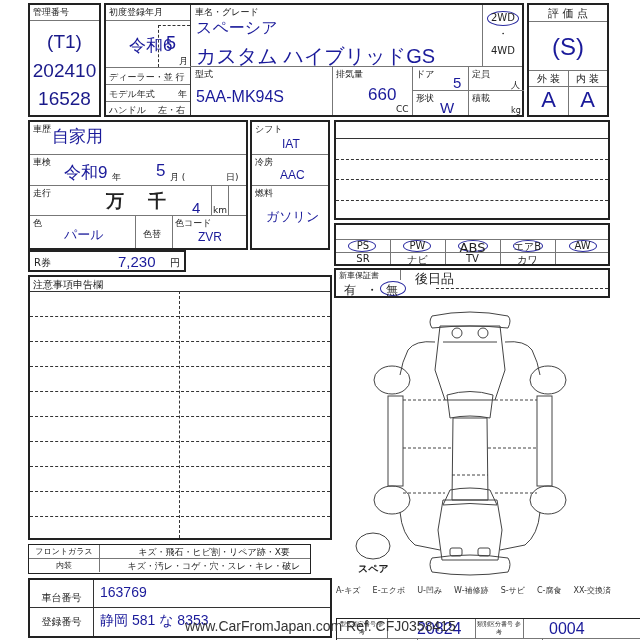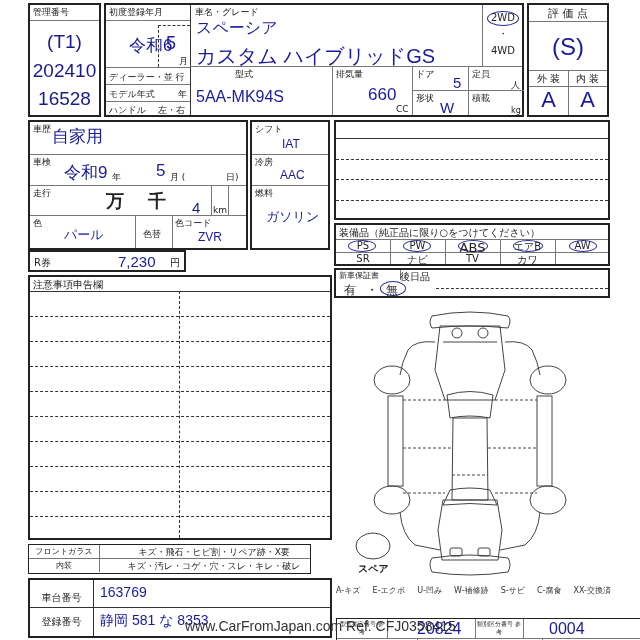--- a/index.html
+++ b/index.html
@@ -51,21 +51,21 @@
   <div class="val" style="left:90px;top:13px;font-size:16px;">スペーシア</div>
   <div class="val" style="left:90px;top:38px;font-size:20px;">カスタム ハイブリッドGS</div>
   <div class="vl" style="left:376px;top:0;height:61px;"></div>
   <div class="circ" style="left:381px;top:6px;width:32px;height:15px;"></div>
   <div class="lbl" style="left:385px;top:7px;font-size:10px;">2WD</div>
   <div class="lbl" style="left:392px;top:22px;font-size:10px;">・</div>
   <div class="lbl" style="left:385px;top:40px;font-size:10px;">4WD</div>
 
   <div class="hl" style="left:84px;right:0;top:61px;"></div>
 
-  <div class="lbl" style="left:89px;top:63px;margin-left:40px;">型式</div>
+  <div class="lbl" style="left:89px;top:63px;">型式</div>
   <div class="val" style="left:90px;top:83px;font-size:16px;">5AA-MK94S</div>
   <div class="vl" style="left:226px;top:61px;height:49px;"></div>
 
   <div class="lbl" style="left:230px;top:63px;">排気量</div>
   <div class="val" style="left:262px;top:80px;font-size:17px;">660</div>
   <div class="lbl" style="left:290px;top:99px;">CC</div>
   <div class="vl" style="left:306px;top:61px;height:49px;"></div>
 
   <div class="lbl" style="left:310px;top:63px;">ドア</div>
   <div class="val" style="left:347px;top:69px;font-size:15px;">5</div>
@@ -138,21 +138,20 @@
 </div>
 
 <div class="box" style="left:334px;top:120px;width:276px;height:100px;">
   <div class="hl" style="left:0;right:0;top:16px;border-color:#333;"></div>
   <div class="dash" style="left:0;right:0;top:37px;"></div>
   <div class="dash" style="left:0;right:0;top:57px;"></div>
   <div class="dash" style="left:0;right:0;top:78px;"></div>
 </div>
 
 <div class="box" style="left:334px;top:223px;width:276px;height:43px;">
-  <div class="lbl" style="left:3px;top:1px;font-size:10px;">装備品（純正品に限り○をつけてください）</div>
   <div class="hl" style="left:0;right:0;top:14px;"></div>
   <div class="hl" style="left:0;right:0;top:27px;"></div>
   <div class="vl" style="left:54px;top:14px;height:25px;"></div>
   <div class="vl" style="left:109px;top:14px;height:25px;"></div>
   <div class="vl" style="left:164px;top:14px;height:25px;"></div>
   <div class="vl" style="left:219px;top:14px;height:25px;"></div>
 
   <div class="circ" style="left:12px;top:15px;width:28px;height:12px;"></div>
   <div class="lbl ctr" style="left:0;width:54px;top:15px;font-size:10px;">PS</div>
   <div class="circ" style="left:67px;top:15px;width:28px;height:12px;"></div>
@@ -170,21 +169,21 @@
   <div class="lbl ctr" style="left:164px;width:55px;top:28px;font-size:10px;">カワ</div>
 </div>
 
 <div class="box" style="left:334px;top:268px;width:276px;height:30px;">
   <div class="lbl" style="left:3px;top:0px;font-size:8px;">新車保証書</div>
   <div class="lbl" style="left:8px;top:12px;font-size:12px;">有</div>
   <div class="lbl" style="left:30px;top:12px;font-size:12px;">・</div>
   <div class="circ" style="left:44px;top:11px;width:26px;height:15px;"></div>
   <div class="lbl" style="left:50px;top:12px;font-size:12px;">無</div>
   <div class="vl" style="left:64px;top:0;height:10px;"></div>
-  <div class="lbl" style="left:64px;top:0px;font-size:10px;">後日品</div>
+  <div class="lbl" style="left:79px;top:0px;font-size:13px;">後日品</div>
   <div class="dash" style="left:100px;right:0;top:18px;"></div>
 </div>
 
 <div class="box" style="left:28px;top:275px;width:304px;height:265px;">
   <div class="lbl" style="left:3px;top:1px;font-size:10px;">注意事項申告欄</div>
   <div class="hl" style="left:0;right:0;top:14px;border-color:#333;"></div>
   <div class="vdash" style="left:149px;top:14px;height:247px;"></div>
   <div class="dash" style="left:0;right:0;top:39px;"></div>
   <div class="dash" style="left:0;right:0;top:64px;"></div>
   <div class="dash" style="left:0;right:0;top:89px;"></div>

